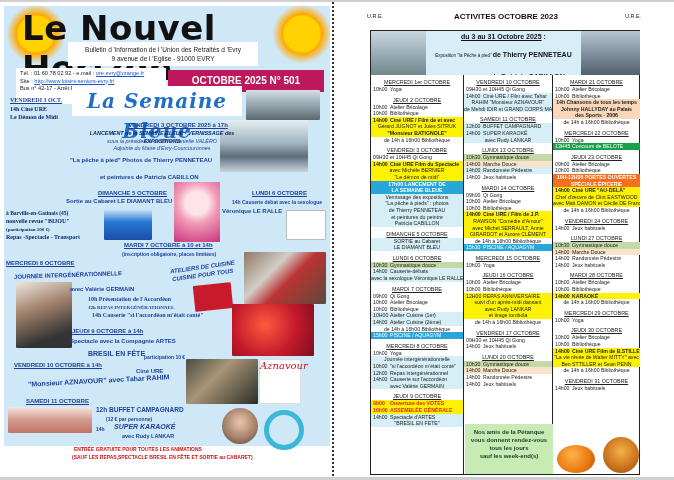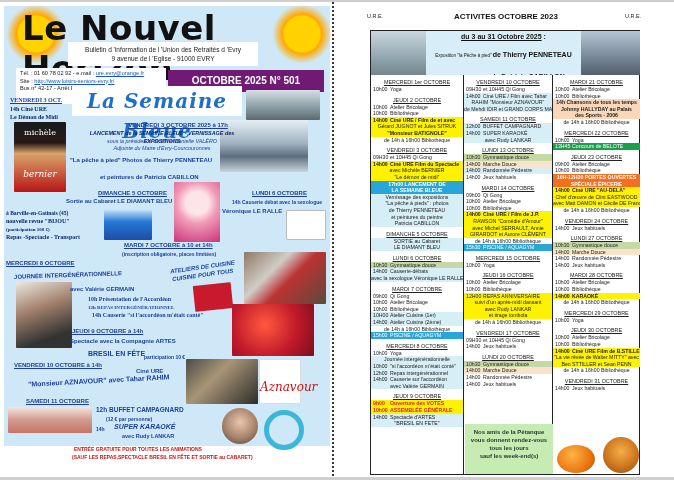--- a/index.html
+++ b/index.html
@@ -13,21 +13,21 @@
   .lbg{position:absolute;left:4px;top:4px;width:326px;height:106px;background:#cfe8f7}
   .lmain{position:absolute;left:4px;top:110px;width:326px;height:334px;background:#cfe8f7}
   .title{position:absolute;left:22px;top:6px;font-size:34px;font-weight:bold;color:#111;letter-spacing:0.5px;font-family:"DejaVu Sans",sans-serif}
   .sun{position:absolute;width:60px;height:60px;border-radius:50%;
       background:radial-gradient(circle,#ffd200 0 42%,#ffa800 46%,rgba(255,170,0,0) 70%)}
   .sun:before{content:"";position:absolute;left:-8px;top:-8px;width:76px;height:76px;border-radius:50%;
       background:repeating-conic-gradient(#2a7fd8 0 4deg,transparent 4deg 12deg);opacity:.55;z-index:-1}
   .bulletin{position:absolute;left:68px;top:40px;width:190px;height:24px;background:#fff;font-size:6.5px;text-align:center;color:#222;line-height:9px;padding-top:3px}
   .contact{position:absolute;left:16px;top:66px;width:150px;height:36px;background:#fff;font-size:5.6px;color:#222;line-height:7.5px;padding:2px 4px}
   .contact a{color:#1a56c4;text-decoration:underline}
-  .issue{position:absolute;left:168px;top:68px;width:156px;height:22px;background:#701a75;color:#fff;font-weight:bold;font-size:10px;text-align:center;line-height:22px}
+  .issue{position:absolute;left:168px;top:68px;width:156px;height:22px;background:#be185d;color:#fff;font-weight:bold;font-size:10px;text-align:center;line-height:22px}
   .sb{position:absolute;left:72px;top:84px;width:170px;height:30px;background:#fff;font-family:"DejaVu Serif",serif;font-style:italic;font-weight:bold;font-size:20px;color:#1f6fc9;text-align:center;line-height:30px;letter-spacing:1px}
   .lt{position:absolute;font-size:6px;line-height:7.5px;color:#1c3f9c}
   .lt.u{text-decoration:underline;font-weight:bold}
   .lt.b{font-weight:bold}
   .lt.ser{font-family:"Liberation Serif",serif}
   .lt.i{font-style:italic}
   .lt.red{color:#c11}
   .lt.dk{color:#0c2a6e}
   .img{position:absolute;border-radius:1px}
   .rot{transform:rotate(-8deg)}
@@ -78,34 +78,30 @@
     <div class="contact">
       <div><span>Tél. : 01 60 78 02 92 - e.mail : </span><a>ure.evry@orange.fr</a></div>
       <div><span>Site : </span><a>http://www.loisirs-seniors-evry.fr/</a></div>
       <div>Bus n° 42-17 - Arrêt Foyer Club</div>
     </div>
     <div class="issue">OCTOBRE  2025 N° 501</div>
     <div class="sb">La Semaine Bleue</div>
 
     <div class="img" style="left:246px;top:88px;width:74px;height:30px;background:linear-gradient(180deg,#d6dfe5,#889aa2 60%,#5b6a6f)"></div>
     <div class="img" style="left:220px;top:118px;width:88px;height:52px;background:linear-gradient(180deg,#e6eef3,#9fb2c0 45%,#5d6e7d 70%,#c9d4da)"></div>
-    <div class="img" style="left:14px;top:120px;width:52px;height:70px;background:linear-gradient(180deg,#1a1a1a 0,#2a1a1a 30%,#d9a36a 45%,#b91515 100%)">
-      <div style="color:#fff;font-family:'DejaVu Serif',serif;font-size:8px;text-align:center;margin-top:6px">michèle</div>
-      <div style="color:#fff;font-family:'DejaVu Serif',serif;font-style:italic;font-size:9px;text-align:center;margin-top:32px">bernier</div>
-    </div>
     <div class="img" style="left:174px;top:180px;width:46px;height:60px;background:radial-gradient(circle at 50% 35%,#fde4e9 0 25%,#f19bb7 45%,#c8357b 100%)"></div>
     <div class="img" style="left:104px;top:208px;width:48px;height:30px;background:linear-gradient(180deg,#bfe0f6,#2676d6 40%,#1a4fa8)"></div>
     <div class="img" style="left:286px;top:208px;width:40px;height:30px;background:#fff;border:1px solid #bbb"></div>
     <div class="img" style="left:244px;top:250px;width:82px;height:52px;background:linear-gradient(135deg,#8f7864,#d1cdc7 35%,#b33 55%,#5c4a3d)"></div>
     <div class="img" style="left:194px;top:282px;width:38px;height:26px;background:#c8192d;transform:rotate(-6deg)"></div>
     <div class="img" style="left:16px;top:280px;width:56px;height:66px;background:linear-gradient(160deg,#efe7e0,#a0806b 40%,#333 80%)"></div>
     <div class="img" style="left:232px;top:302px;width:82px;height:52px;background:radial-gradient(circle at 40% 40%,#ff5a3d,#c2192b 55%,#7a0f1e)"></div>
     <div class="img" style="left:186px;top:357px;width:72px;height:45px;background:linear-gradient(135deg,#4b4c44,#a89578 40%,#2c2d28)"></div>
     <div class="img" style="left:259px;top:357px;width:42px;height:45px;background:#fff;border:1px solid #ddd;text-align:center">
-      <div style="color:#c11;font-family:'DejaVu Serif',serif;font-style:italic;font-size:12px;margin-top:20px">Aznavour</div>
+      <div style="color:#c11;font-family:'DejaVu Serif',serif;font-style:italic;font-size:10px;margin-top:0">Aznavour</div>
     </div>
     <div class="img" style="left:8px;top:405px;width:84px;height:26px;background:linear-gradient(180deg,#f6e6e0,#d29a8e 50%,#c57367)"></div>
     <div class="img" style="left:222px;top:406px;width:36px;height:36px;border-radius:50%;background:radial-gradient(circle at 50% 40%,#e9c6ad,#a07d64 60%,#3a3c40)"></div>
     <div class="img" style="left:264px;top:408px;width:40px;height:40px;border-radius:50%;border:5px solid #3cb7d8;background:transparent"></div>
 
     <div class="lt u ser" style="left:10px;top:95px">VENDREDI 3 OCT.</div>
     <div class="lt b ser dk" style="left:10px;top:104px">14h Ciné URE</div>
     <div class="lt b ser dk" style="left:10px;top:112px">Le Démon de Midi</div>
 
     <div class="lt u" style="left:118px;top:120px;width:120px;text-align:center">VENDREDI 3 OCTOBRE 2025 à 17h</div>

